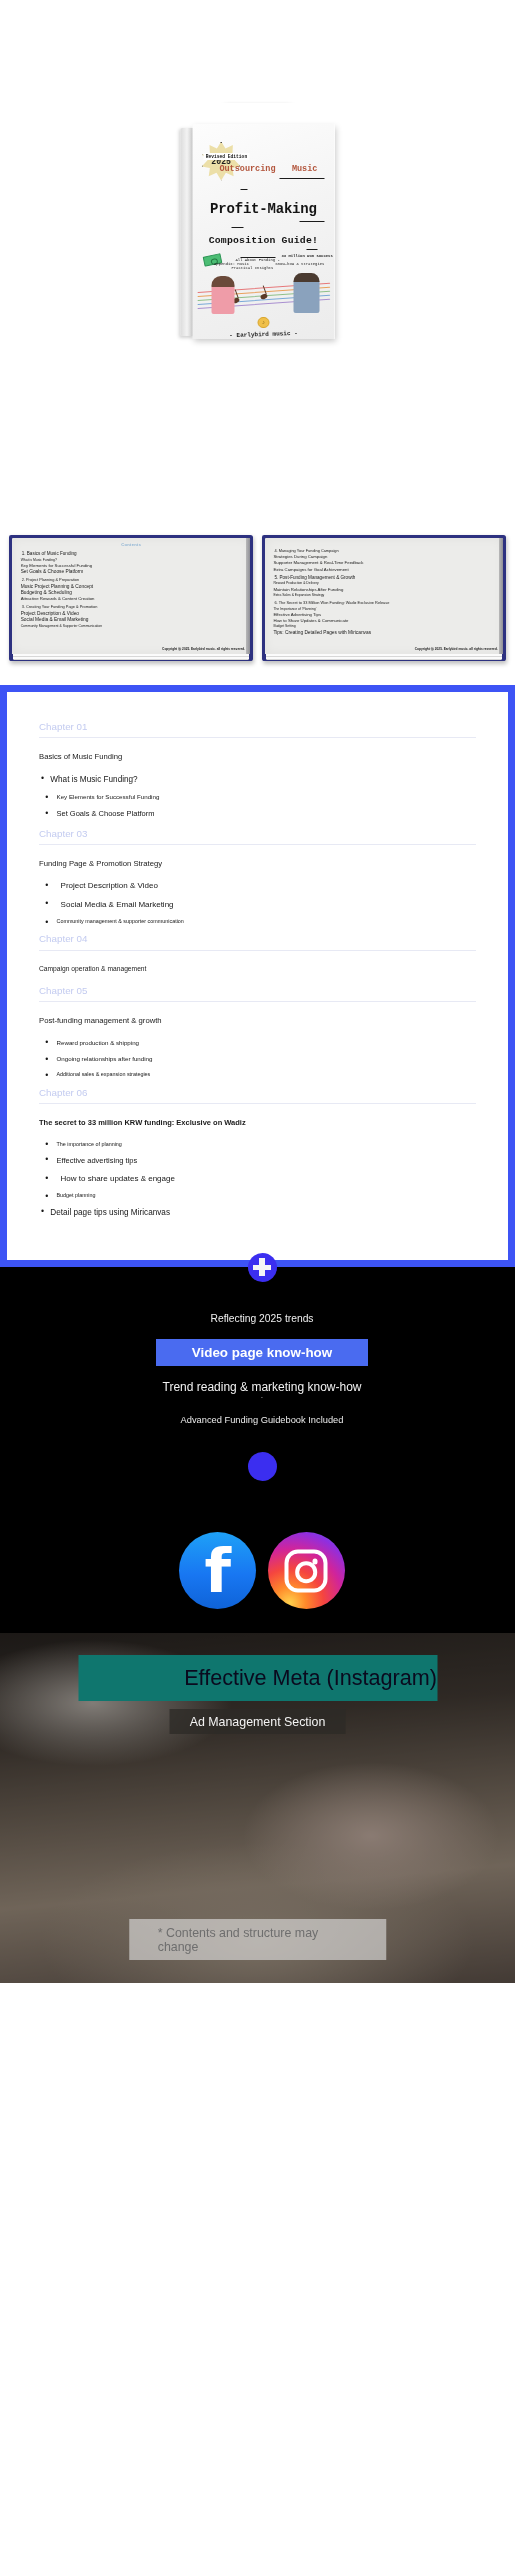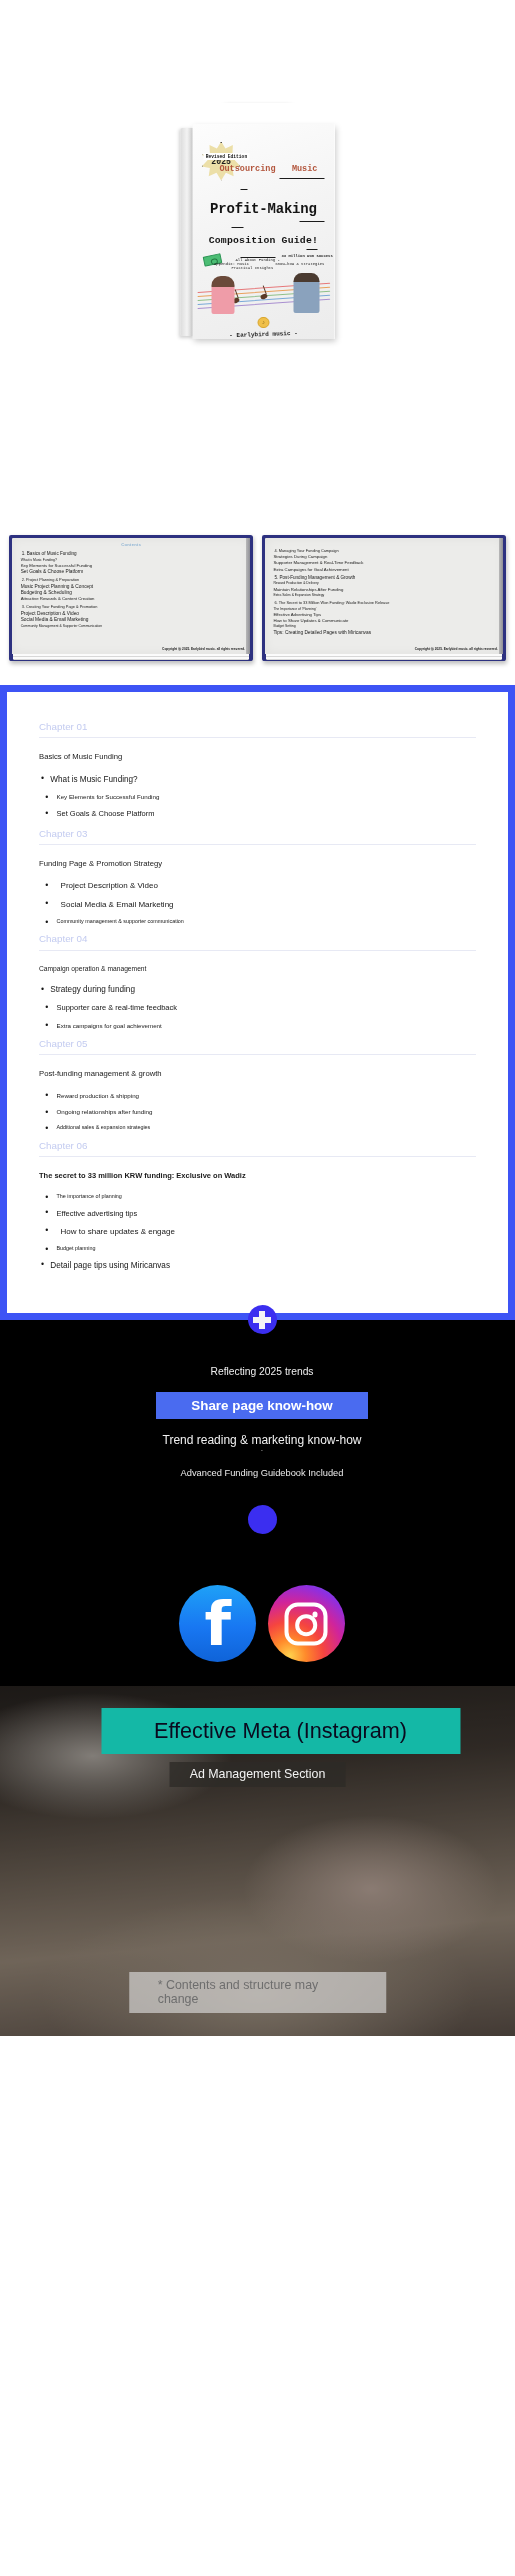--- a/index.html
+++ b/index.html
@@ -212,22 +212,22 @@
     position:absolute; inset:0;
     background:
       radial-gradient(ellipse 45% 30% at 18% 20%, #d8d2c9 0%, rgba(0,0,0,0) 60%),
       radial-gradient(ellipse 40% 34% at 72% 58%, #e7cfc0 0%, rgba(0,0,0,0) 62%),
       radial-gradient(ellipse 60% 40% at 50% 88%, #c9b9a4 0%, rgba(0,0,0,0) 70%),
       linear-gradient(175deg,#2a2622 0%,#4a423a 26%,#8d7f6f 52%,#b9a894 70%,#6d6056 100%);
   }
   .photo-dim{ position:absolute; inset:0; background:rgba(10,8,6,.42); }
   .ph-chip{
     position:absolute; left:50%; transform:translateX(-50%); top:21.6px;
-    width:359px; height:46px; background:#14b8a6;
-    display:flex; align-items:center; justify-content:center;margin-left:23px;
+    width:359px; height:46px; background:#0f766e;
+    display:flex; align-items:center; justify-content:flex-end;
   }
   .ph-chip span{ font-size:21.6px; color:#0a0a1e; }
   .ph-sub{
     position:absolute; left:50%; transform:translateX(-50%); top:76px;
     background:rgba(45,42,38,.78); padding:5.2px 20.6px;
   }
   .ph-sub span{ font-size:12.4px; color:#f3f3f3; }
   .ph-excl{
     position:absolute; left:50%; transform:translateX(-50%); top:122px;
     background:rgba(58,48,40,.8); padding:7.2px 24px;
@@ -385,25 +385,20 @@
           <li class="s5">Project Description &amp; Video</li>
           <li class="s5">Social Media &amp; Email Marketing</li>
           <li class="s4">Community management &amp; supporter communication</li>
         </ul>
       </div>
 
       <div>
         <div class="ch-title">Chapter 04</div>
         <div class="ch-rule"></div>
         <div class="ch-sub" style="font-size:6.7px">Campaign operation &amp; management</div>
-        <ul class="ch-ul">
-          <li class="s1">Strategy during funding</li>
-          <li class="s3">Supporter care &amp; real-time feedback</li>
-          <li class="s2">Extra campaigns for goal achievement</li>
-        </ul>
       </div>
 
       <div>
         <div class="ch-title">Chapter 05</div>
         <div class="ch-rule"></div>
         <div class="ch-sub">Post-funding management &amp; growth</div>
         <ul class="ch-ul">
           <li class="s2">Reward production &amp; shipping</li>
           <li class="s2">Ongoing relationships after funding</li>
           <li class="s4">Additional sales &amp; expansion strategies</li>
@@ -428,21 +423,21 @@
 
   <section class="sec-dark">
     <div class="plus-btn">
       <span class="v"></span>
       <span class="h"></span>
     </div>
 
     <div class="dk-line">Reflecting 2025 trends</div>
 
     <div class="dk-chip">
-      <span>Share page know-how</span>
+      <span>Video page know-how</span>
     </div>
 
     <div class="dk-big">Trend reading &amp; marketing know-how</div>
     <div class="dk-dot">.</div>
     <div class="dk-mid">Advanced Funding Guidebook Included</div>
 
     <div class="plus-btn2">
       <span class="v"></span>
       <span class="h"></span>
     </div>

